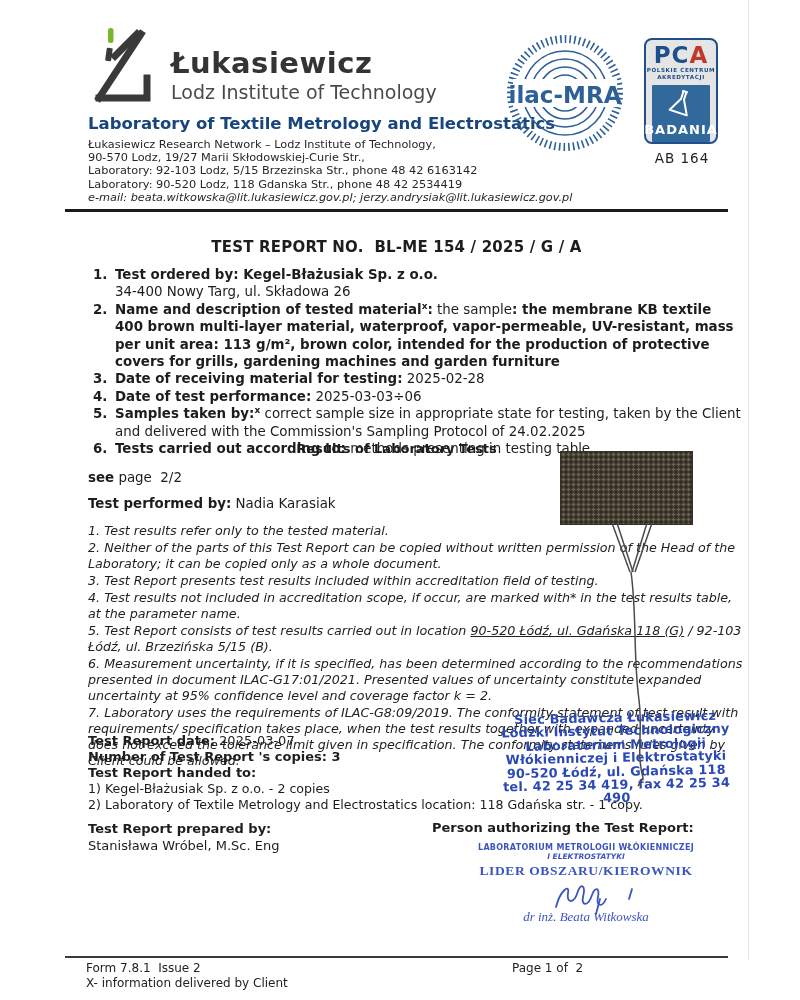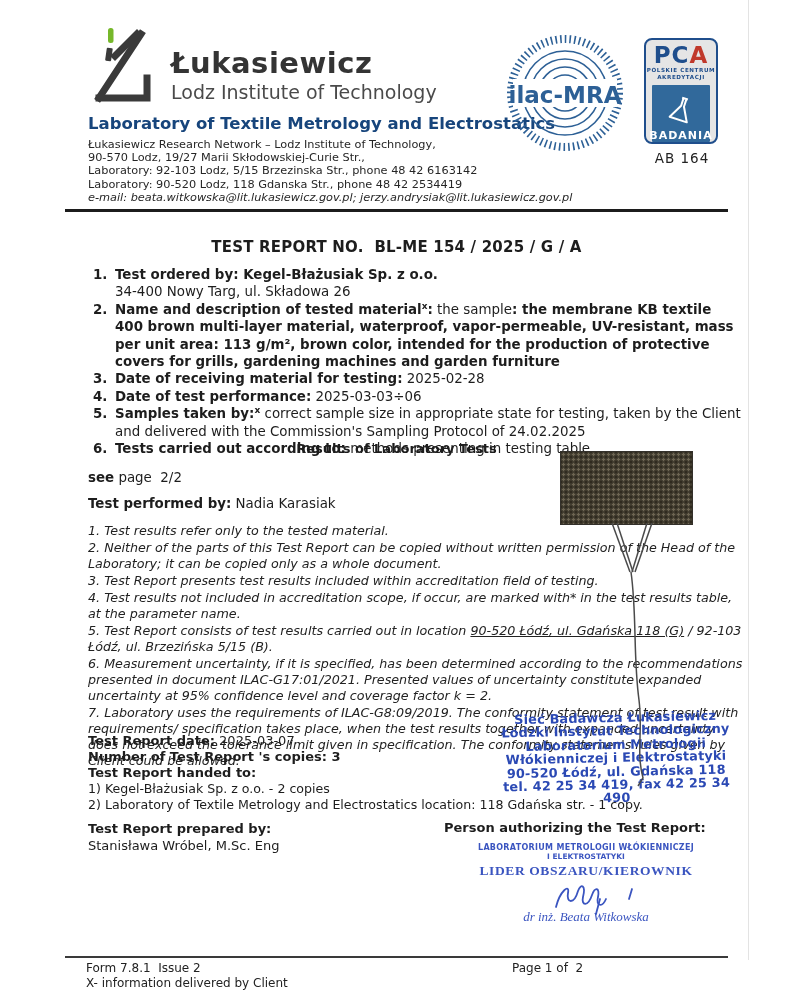--- a/index.html
+++ b/index.html
@@ -20,21 +20,21 @@
   
   .ilac{position:absolute;left:505px;top:33px;width:120px;height:120px;}
   .pca{position:absolute;left:644px;top:38px;width:76px;height:130px;text-align:center;}
   .pca-box{width:74px;height:106px;border:2px solid #1f4e8c;border-radius:8px;background:#e5e5e5;
            display:flex;flex-direction:column;align-items:center;box-sizing:border-box;}
   .pca-acr{font-size:23px;font-weight:800;color:#1f4e8c;line-height:24px;margin-top:3px;letter-spacing:1px;}
   .pca-acr .red{color:#c0392b;}
   .pca-small{font-size:5.6px;font-weight:700;color:#1f4e8c;letter-spacing:0.6px;line-height:7px;}
   .pca-badge{width:58px;height:60px;background:#31699b;margin-top:4px;display:flex;flex-direction:column;
              align-items:center;justify-content:flex-end;border-radius:1px;}
-  .pca-badania{color:#fff;font-size:11px;font-weight:700;letter-spacing:1px;}
+  .pca-badania{color:#fff;font-size:13px;font-weight:700;letter-spacing:1px;margin-bottom:5px;}
   .pca-num{font-size:13.5px;color:#222;margin-top:6px;letter-spacing:1px;}
   .hr1{position:absolute;left:65px;top:209px;width:663px;height:2.5px;background:#1c1c1c;}
   
   .title{position:absolute;left:65px;top:238px;width:663px;text-align:center;
          font-size:15px;font-weight:700;letter-spacing:0.2px;}
   .items{position:absolute;left:93px;top:266px;width:648px;font-size:13.4px;line-height:17.4px;}
   .item{position:relative;padding-left:22px;}
   .item .num{position:absolute;left:0;font-weight:700;}
   .b{font-weight:700;}
   sup.x{font-size:9px;font-weight:700;vertical-align:super;line-height:0;}
@@ -57,24 +57,24 @@
   .u{text-decoration:underline;}
   
   .stamp1{position:absolute;left:488px;top:711px;width:256px;text-align:center;z-index:2;
           color:#2b49b4;font-weight:700;font-size:12.8px;line-height:13.4px;
           transform:rotate(-1.2deg);letter-spacing:0.2px;}
   
   .meta{position:absolute;left:88px;top:733px;font-size:13px;line-height:16px;}
   .meta .handed{font-size:12.6px;}
   
   .prepared{position:absolute;left:88px;top:820px;font-size:13px;line-height:17px;}
-  .authorizing{position:absolute;left:444px;top:820px;font-size:13px;font-weight:700;}
+  .authorizing{position:absolute;left:432px;top:820px;font-size:13px;font-weight:700;}
   .stamp2{position:absolute;left:466px;top:843px;width:240px;text-align:center;color:#3b55c0;z-index:2;}
   .stamp2 .s2l1{font-size:8px;font-weight:700;letter-spacing:0.3px;line-height:9px;}
-  .stamp2 .s2l2{font-size:7.5px;font-weight:700;line-height:9px;}
+  .stamp2 .s2l2{font-size:7.5px;font-weight:700;line-height:9px;font-style:italic;}
   .stamp2 .s2l3{font-family:"Liberation Serif","DejaVu Serif",serif;font-size:13.5px;font-weight:700;
                 letter-spacing:0.6px;margin-top:2px;}
   .stamp2 .s2name{font-family:"Liberation Serif","DejaVu Serif",serif;font-size:13px;font-style:italic;
                   margin-top:-6px;}
   .sig-svg{display:block;margin:2px auto -4px auto;}
   
   .hr2{position:absolute;left:65px;top:956px;width:663px;height:1.5px;background:#3a3a3a;}
   .footer-left{position:absolute;left:86px;top:961px;font-size:12px;line-height:14.5px;color:#222;}
   .footer-page{position:absolute;left:512px;top:961px;font-size:12px;color:#222;}
 </style>

